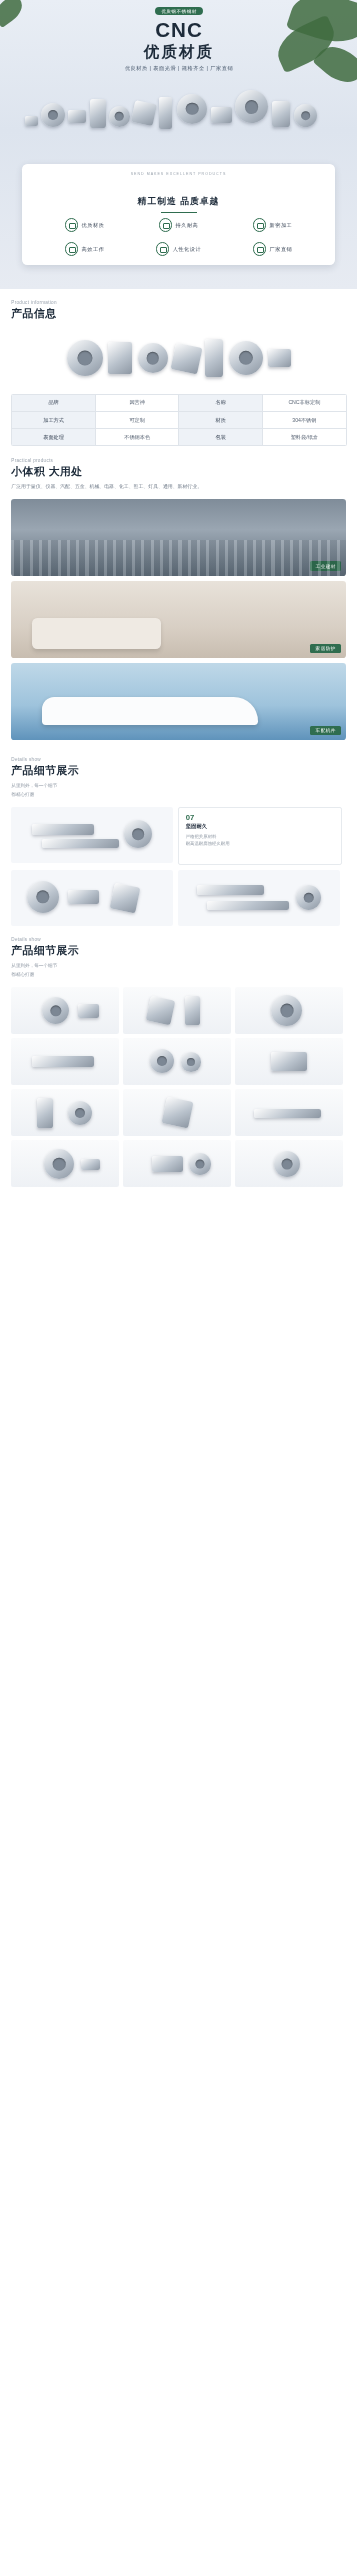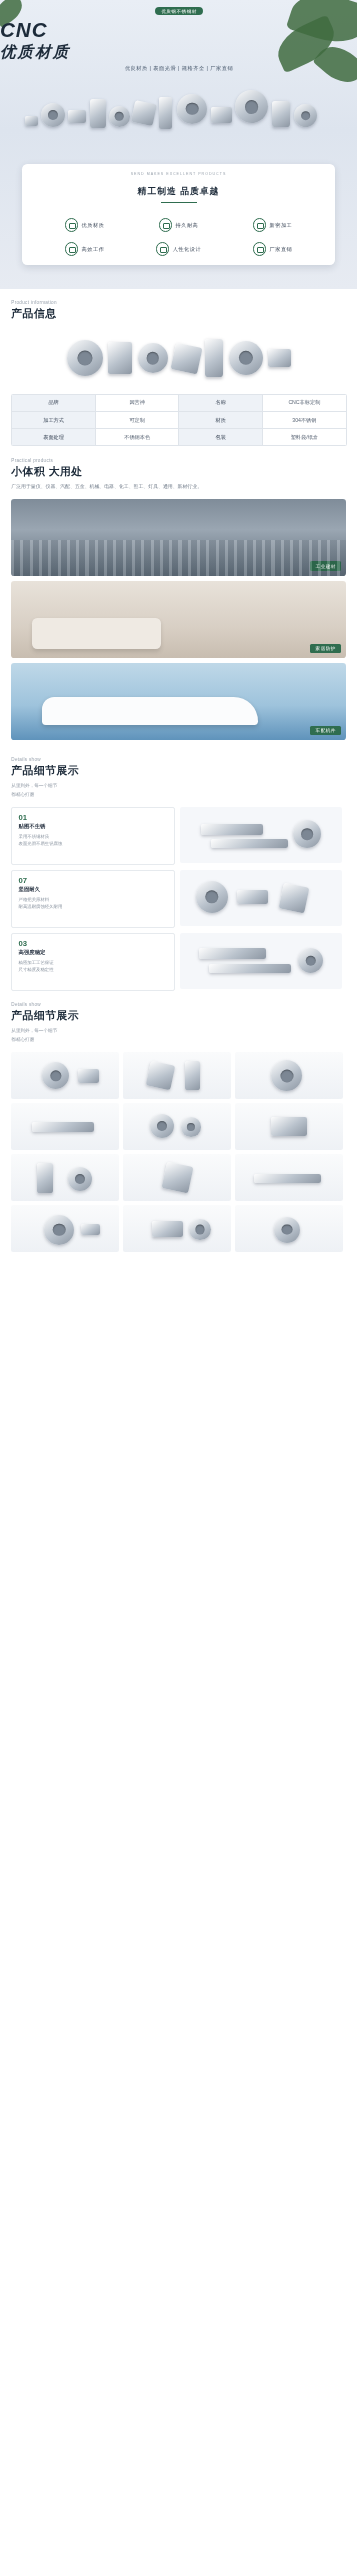--- a/index.html
+++ b/index.html
@@ -7,33 +7,33 @@
   .page{width:358px;position:relative;overflow:hidden;}
 
   
   .hero{position:relative;width:358px;height:289px;background:linear-gradient(180deg,#e9eef5 0%,#dde4ee 45%,#e7ebf2 100%);overflow:hidden;}
   .hero .leaf{position:absolute;background:#3f6b3f;border-radius:60% 10% 60% 10%;opacity:.85;}
   .leaf1{width:77px;height:46px;right:-10.3px;top:-5.2px;transform:rotate(18deg);background:#4a7a46;}
   .leaf2{width:62px;height:36px;right:20.6px;top:26px;transform:rotate(-25deg);background:#2f5b33;}
   .leaf3{width:46px;height:31px;right:-5.2px;top:49px;transform:rotate(40deg);background:#5b8a50;}
   .leaf4{width:31px;height:20.6px;left:-7.2px;top:0px;transform:rotate(-35deg);background:#3b6a3c;opacity:.5;}
   .hero-badge{position:absolute;top:7.2px;left:50%;transform:translateX(-50%);background:#2f6d4f;color:#fff;font-size:4.6px;letter-spacing:0.5px;padding:1.5px 6.2px;border-radius:5.2px;white-space:nowrap;}
-  .hero-title{position:absolute;top:18.5px;left:0;right:0;text-align:left;font-style:italic;}
+  .hero-title{position:absolute;top:18.5px;left:0;right:0;text-align:center;}
   .hero-title .l1{font-size:20.6px;font-weight:bold;color:#1d2b3a;letter-spacing:1px;line-height:1.1;}
   .hero-title .l2{font-size:15.5px;font-weight:bold;color:#1d2b3a;letter-spacing:2.1px;margin-top:1px;}
   .hero-sub{position:absolute;top:65px;left:0;right:0;text-align:center;font-size:5.2px;color:#46566a;letter-spacing:0.5px;}
   .hero-parts{position:absolute;top:78px;left:0;right:0;height:77px;}
   .pc{position:absolute;background:linear-gradient(145deg,#fdfdfd,#b9c2cc 55%,#8d97a3);border-radius:50%;box-shadow:0 1.5px 3.1px rgba(30,40,60,.25);}
   .pc.sq{border-radius:2.1px;}
   .pc.ring:after{content:"";position:absolute;left:50%;top:50%;width:42%;height:42%;transform:translate(-50%,-50%);border-radius:50%;background:#7c8794;box-shadow:inset 0 1px 1.5px rgba(0,0,0,.35);}
   .pc.hex{border-radius:3.1px;transform:rotate(12deg);}
 
   .card{position:absolute;left:22px;top:164px;width:313px;height:101px;background:#fff;border-radius:5.2px;box-shadow:0 2.1px 7.2px rgba(40,55,80,.14);}
   .card .eyebrow{text-align:center;margin-top:8.2px;font-size:3.6px;color:#9aa3ae;letter-spacing:1px;line-height:1.5;}
-  .card .ctitle{text-align:center;font-size:8.8px;font-weight:bold;color:#1d2b3a;letter-spacing:1px;margin-top:8px;}
+  .card .ctitle{text-align:center;font-size:8.8px;font-weight:bold;color:#1d2b3a;letter-spacing:1px;margin-top:18px;}
   .card .divider{width:36px;height:1px;background:#2f6d4f;margin:4.1px auto 0;}
   .feat{position:absolute;left:15.5px;right:15.5px;top:49px;display:flex;flex-wrap:wrap;}
   .feat .f{width:33.33%;display:flex;align-items:center;justify-content:center;height:24px;}
   .fi{width:11.3px;height:11.3px;border:0.7px solid #2f6d4f;border-radius:50%;margin-right:3.6px;position:relative;flex:none;}
   .fi:before{content:"";position:absolute;left:50%;top:50%;width:4.6px;height:4.6px;margin:-2.3px 0 0 -2.3px;border:0.7px solid #2f6d4f;border-radius:1px;}
   .ft{font-size:5.2px;color:#3a4657;letter-spacing:0.5px;}
 
   
   .sec{padding:11.3px 11.3px 0;}
   .en{font-size:4.6px;color:#9aa3ae;letter-spacing:0.3px;}
@@ -194,48 +194,36 @@
         </div>
     </div>
   </div>
 
   <div class="sec">
     <div class="en">Details show</div>
     <div class="cn">产品细节展示</div>
     <div class="sub" style="white-space:pre-line;">从里到外，每一个细节
 都精心打磨</div>
     <div class="dgrid">
-      <div class="dcell ph">
-        <div class="num">01</div>
-        <div class="nt">贴图不生锈</div>
-        <div class="nd" style="white-space:pre-line;">采用不锈钢材质
-表面光滑不易生锈腐蚀</div>
-      </div>
       <div class="dcell">
         <div class="pc" style="position:absolute;left:20.6px;top:17.5px;width:62px;height:11.3px;border-radius:2.1px;"></div>
         <div class="pc" style="position:absolute;left:31px;top:32px;width:77px;height:9.3px;border-radius:2.1px;"></div>
         <div class="pc ring" style="position:absolute;left:113px;top:13.4px;width:28px;height:28px;"></div>
       </div>
       <div class="dcell ph">
         <div class="num">07</div>
         <div class="nt">坚固耐久</div>
         <div class="nd" style="white-space:pre-line;">严格把关原材料
 耐高温耐腐蚀经久耐用</div>
       </div>
       <div class="dcell">
         <div class="pc ring" style="position:absolute;left:15.5px;top:11.3px;width:32px;height:32px;"></div>
         <div class="pc sq" style="position:absolute;left:57px;top:20.6px;width:31px;height:13.4px;"></div>
         <div class="pc hex" style="position:absolute;left:101px;top:15.5px;width:26px;height:26px;"></div>
       </div>
-      <div class="dcell ph">
-        <div class="num">03</div>
-        <div class="nt">高强度稳定</div>
-        <div class="nd" style="white-space:pre-line;">精密加工工艺保证
-尺寸精度及稳定性</div>
-      </div>
       <div class="dcell">
         <div class="pc" style="position:absolute;left:18.5px;top:15.5px;width:67px;height:10.3px;border-radius:2.1px;"></div>
         <div class="pc" style="position:absolute;left:29px;top:31px;width:82px;height:9.3px;border-radius:2.1px;"></div>
         <div class="pc ring" style="position:absolute;left:118px;top:15.5px;width:25px;height:25px;"></div>
       </div>
     </div>
   </div>
 
   <div class="sec">
     <div class="en">Details show</div>

